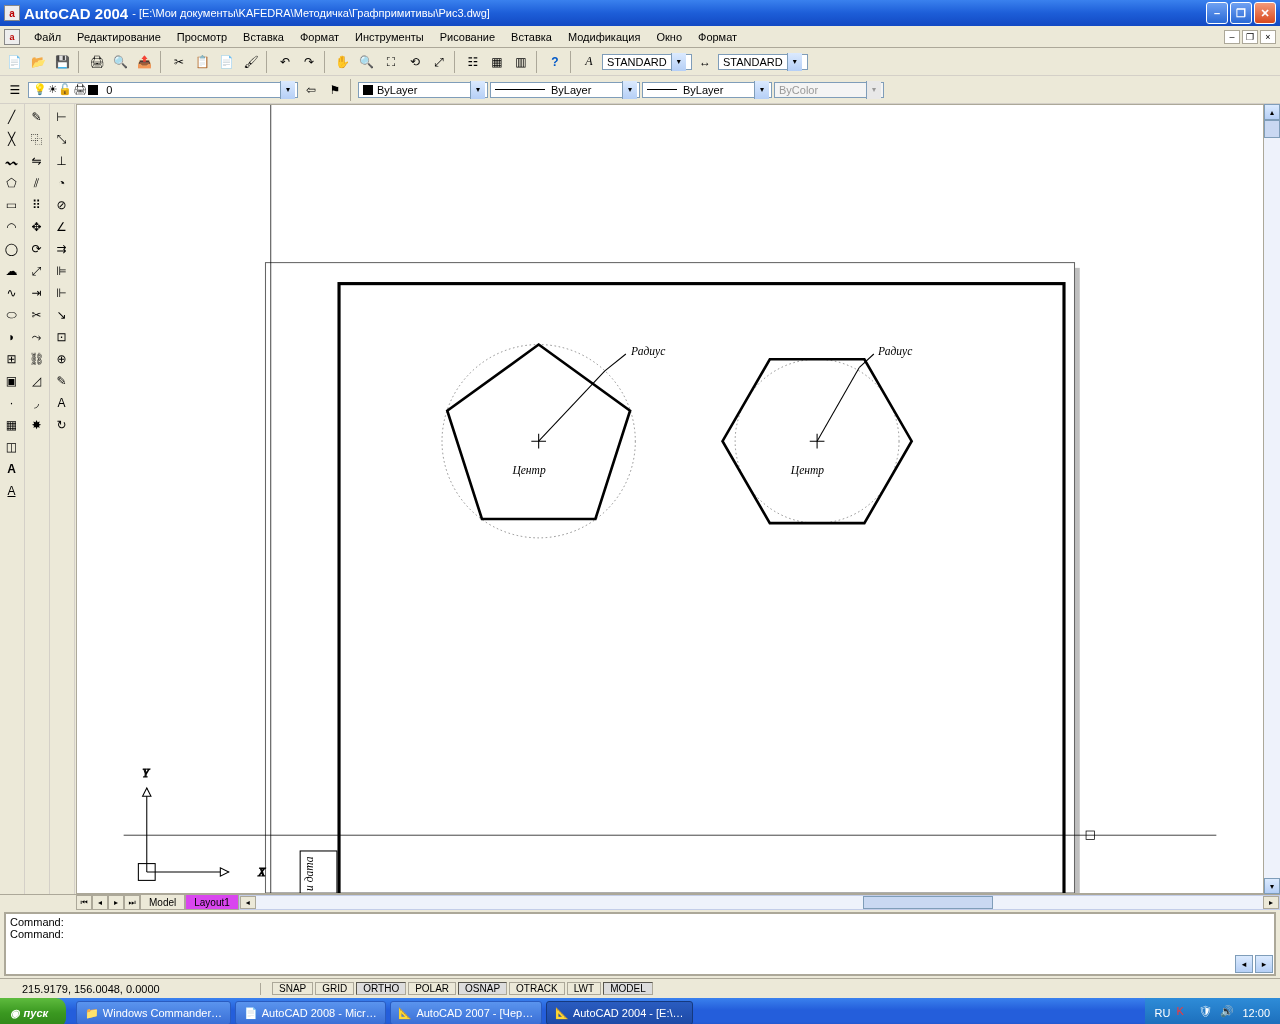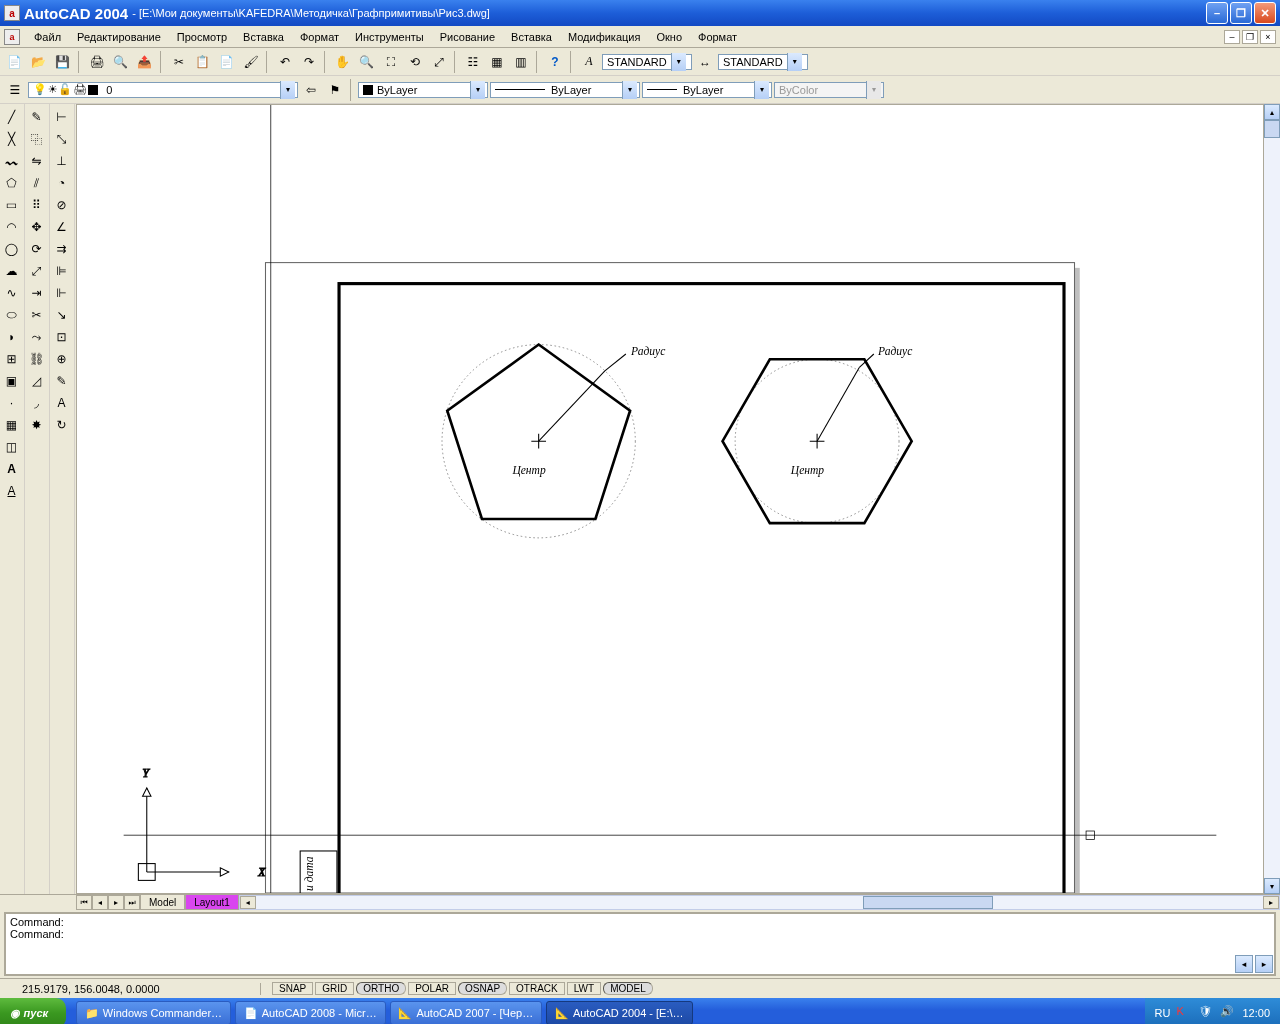--- a/index.html
+++ b/index.html
@@ -45,21 +45,21 @@
 .tabrow .htrack { flex:1; background:#eef2fb; border:1px solid #c3cde8; position:relative; }
 .tabrow .htrack .hthumb { position:absolute; left:60%; width:130px; top:0; bottom:0; background:#c9d8f2; border:1px solid #7f9db9; }
 
 .cmdwin { height:64px; background:#fff; border:2px solid #aca899; margin:2px 4px; padding:2px 4px; font-family:"Courier New",monospace; font-size:12px; position:relative; }
 .cmdwin .cmd-scroll { position:absolute; right:0; top:0; bottom:0; width:40px; display:flex; }
 .cmdwin .cmd-scroll div { width:18px; height:18px; border:1px solid #7f9db9; background:linear-gradient(#dbeafe,#b5cff6); margin:1px; display:flex;align-items:center;justify-content:center;font-size:9px; align-self:flex-end;}
 
 .statusbar { height:20px; background:#ece9d8; border-top:1px solid #aca899; display:flex; align-items:center; font-size:11px; }
 .statusbar .coords { padding:0 22px; border-right:1px solid #aca899; width:261px; }
 .statusbar .sbtn { padding:0 6px; border:1px solid #aca899; margin:1px; background:#ece9d8; font-size:10px; }
-.statusbar .sbtn.on { border-style:inset; background:#ddd;border-radius:6px; }
+.statusbar .sbtn.on { border-style:inset; background:#ddd; }
 
 .taskbar { height:30px; background:linear-gradient(to bottom,#3a81ee,#245edb 40%,#245edb 80%,#1b4db8); display:flex; align-items:center; }
 .startbtn { height:30px; padding:0 18px 0 10px; background:linear-gradient(to bottom,#5ebb3e,#3a9820 50%,#2f8418); color:#fff; font-weight:bold; font-style:italic; font-size:15px; border-radius:0 10px 10px 0; display:flex; align-items:center; gap:4px;}
 .taskbtn { height:24px; margin:0 2px; padding:0 8px; background:linear-gradient(#5a94ee,#3a6fd6); border:1px solid #2a5cc0; border-radius:3px; color:#fff; display:flex; align-items:center; gap:4px; font-size:11px; max-width:160px; overflow:hidden; white-space:nowrap;}
 .taskbtn.active { background:linear-gradient(#2a5cc0,#1d4aa6); border:1px solid #15397f; }
 .tray { margin-left:auto; height:30px; background:linear-gradient(#2e8cd8,#1a6bb8); padding:0 10px; display:flex; align-items:center; gap:6px; color:#fff; font-size:11px;}
 .tray .ticon { width:16px; height:16px; }
 
 .layerbits { display:flex; align-items:center; gap:1px; margin-right:4px;}
 .layerbits span { font-size:11px; }

